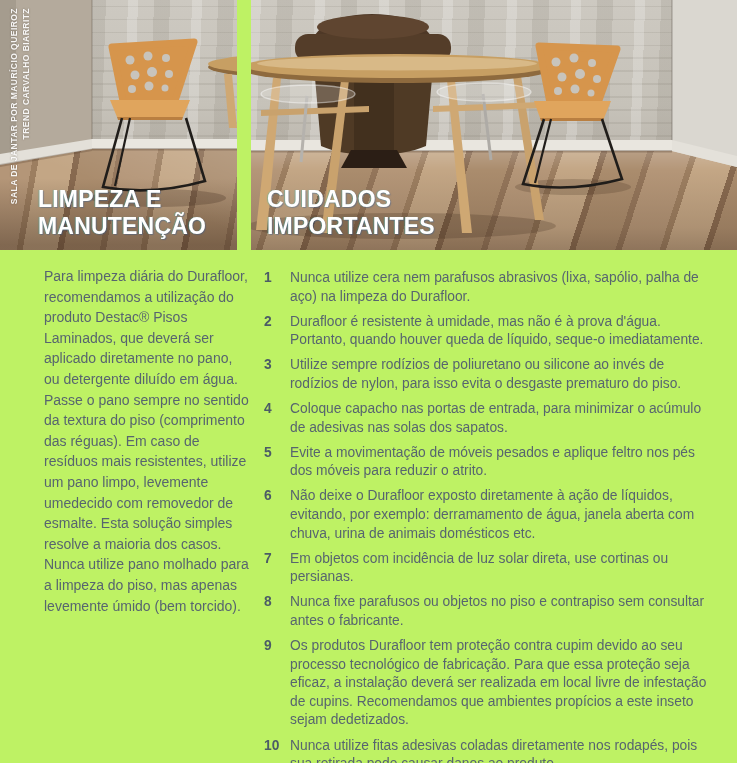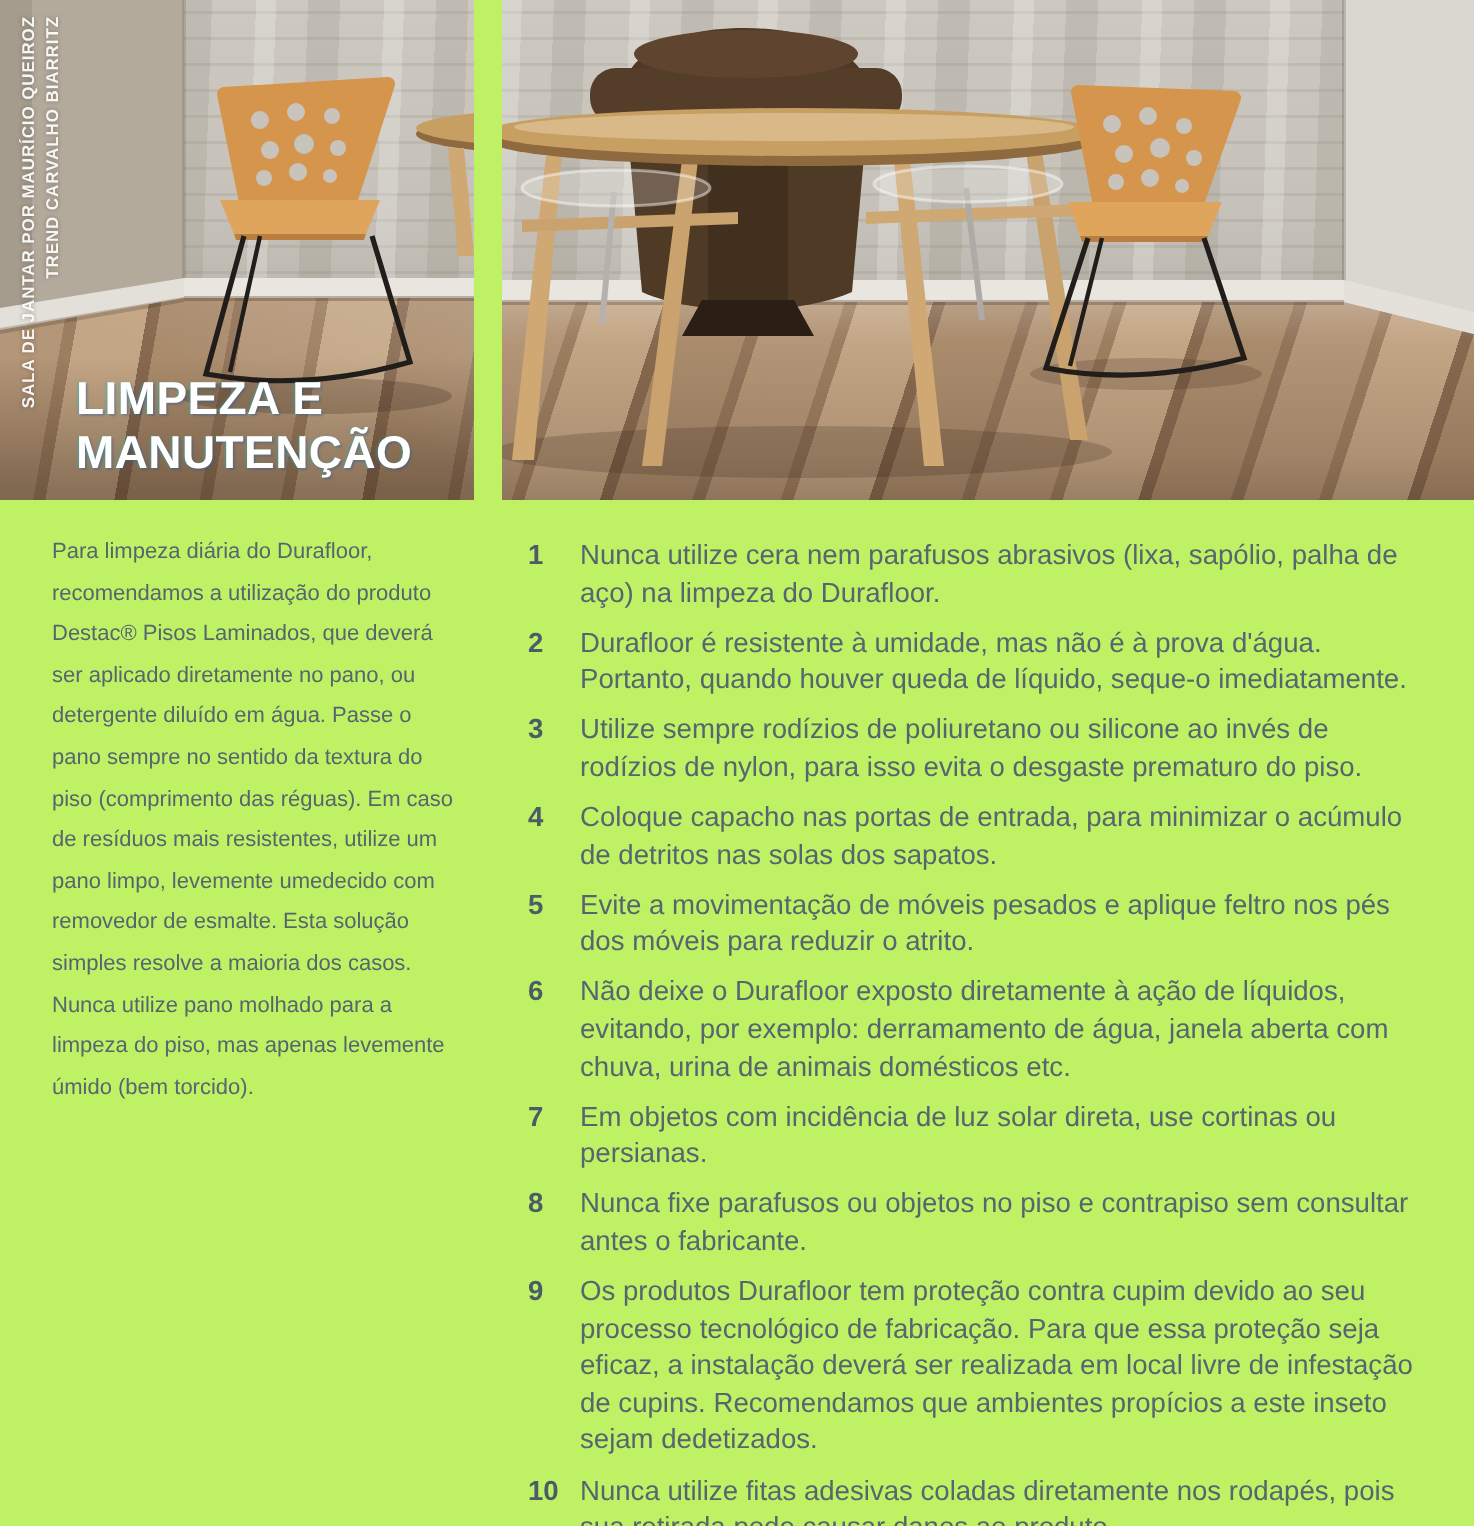--- a/index.html
+++ b/index.html
@@ -43,22 +43,22 @@
   .photo-caption{
     position:absolute;left:9px;top:218px;width:210px;
     transform:rotate(-90deg);transform-origin:0 0;
     text-align:right;color:rgba(255,255,255,.93);
     font-size:8.5px;line-height:11.5px;letter-spacing:.45px;font-weight:bold;
     text-shadow:0 0 2px rgba(60,50,40,.45);
   }
   .photo-caption span{display:block;}
   
   .maintenance-paragraph{
-    position:absolute;left:26px;top:266px;width:205px;margin:0;
-    color:#57656f;font-size:11px;line-height:20.6px;
+    position:absolute;left:44px;top:266px;width:205px;margin:0;
+    color:#57656f;font-size:14px;line-height:20.6px;
   }
   .care-list{position:absolute;left:264px;top:269px;width:448px;margin:0;padding:0;list-style:none;}
   .care-item{display:flex;margin:0 0 6.5px 0;color:#57656f;font-size:13.8px;line-height:18.6px;}
   .care-item .num{flex:0 0 26px;font-weight:bold;color:#4c5c66;}
   .care-item .txt{flex:1;}
 </style>
 </head>
 <body>
 
 <div class="page">
@@ -152,20 +152,21 @@
           <circle cx="329" cy="74" r="5" fill="#c8c4bc"></circle>
           <circle cx="346" cy="79" r="4" fill="#c8c4bc"></circle>
         <circle cx="307" cy="91" r="4" fill="#c8c4bc"></circle>
           <circle cx="324" cy="89" r="4.5" fill="#c8c4bc"></circle>
           <circle cx="340" cy="93" r="3.5" fill="#c8c4bc"></circle>
         <polygon points="283,101 360,101 353,118 289,118" fill="#e0a55d"></polygon>
         <polygon points="289,118 353,118 352,121 290,121" fill="#b97f41"></polygon>
         <path d="M293,119 L272,184 Q318,193 371,179 L351,119" fill="none" stroke="#201d1a" stroke-width="2.6"></path>
         <path d="M300,119 L284,183" stroke="#201d1a" stroke-width="2.2" fill="none"></path>
       </svg>
+      <h2 class="photo-heading">CUIDADOS IMPORTANTES</h2>
     </figure>
 
   </div>
 
   <p class="maintenance-paragraph">Para limpeza diária do Durafloor, recomendamos a utilização do produto Destac® Pisos Laminados, que deverá ser aplicado diretamente no pano, ou detergente diluído em água. Passe o pano sempre no sentido da textura do piso (comprimento das réguas). Em caso de resíduos mais resistentes, utilize um pano limpo, levemente umedecido com removedor de esmalte. Esta solução simples resolve a maioria dos casos. Nunca utilize pano molhado para a limpeza do piso, mas apenas levemente úmido (bem torcido).</p>
 
   <ol class="care-list">
     <li class="care-item">
       <span class="num">1</span>
       <span class="txt">Nunca utilize cera nem parafusos abrasivos (lixa, sapólio, palha de aço) na limpeza do Durafloor.</span>
@@ -176,21 +177,21 @@
       <span class="txt">Durafloor é resistente à umidade, mas não é à prova d'água. Portanto, quando houver queda de líquido, seque-o imediatamente.</span>
     </li>
 
     <li class="care-item">
       <span class="num">3</span>
       <span class="txt">Utilize sempre rodízios de poliuretano ou silicone ao invés de rodízios de nylon, para isso evita o desgaste prematuro do piso.</span>
     </li>
 
     <li class="care-item">
       <span class="num">4</span>
-      <span class="txt">Coloque capacho nas portas de entrada, para minimizar o acúmulo de detritos nas solas dos sapatos.</span>
+      <span class="txt">Coloque capacho nas portas de entrada, para minimizar o acúmulo de adesivas nas solas dos sapatos.</span>
     </li>
 
     <li class="care-item">
       <span class="num">5</span>
       <span class="txt">Evite a movimentação de móveis pesados e aplique feltro nos pés dos móveis para reduzir o atrito.</span>
     </li>
 
     <li class="care-item">
       <span class="num">6</span>
       <span class="txt">Não deixe o Durafloor exposto diretamente à ação de líquidos, evitando, por exemplo: derramamento de água, janela aberta com chuva, urina de animais domésticos etc.</span>

